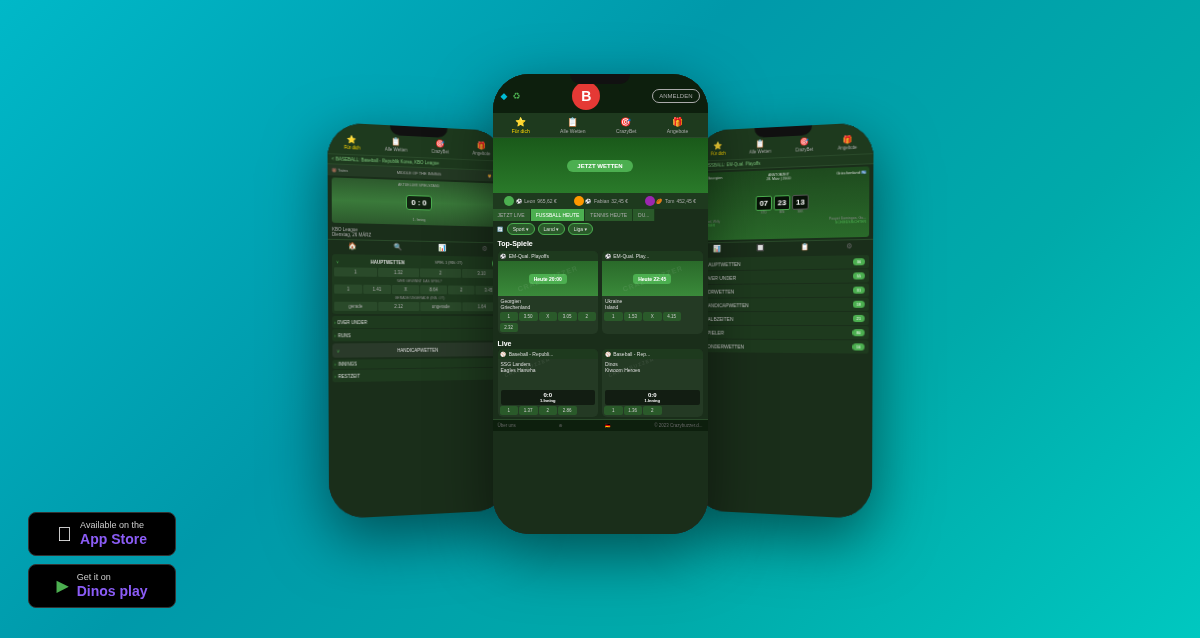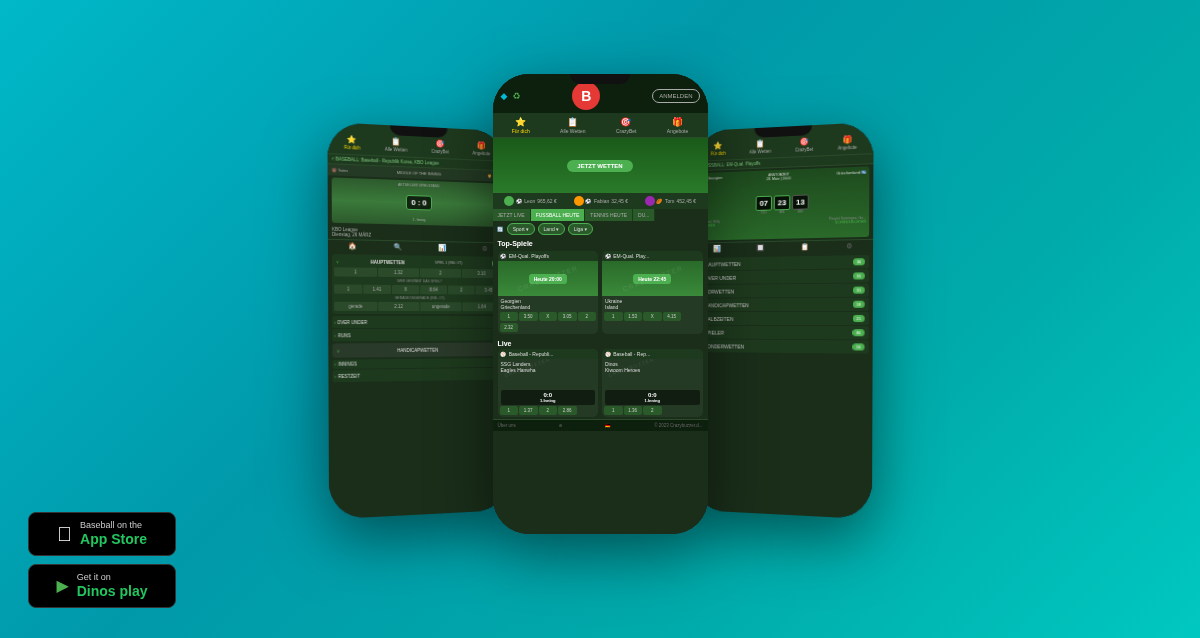--- a/index.html
+++ b/index.html
@@ -61,21 +61,21 @@
     }
 
     .badge-text .small {
       font-size: 9px;
       color: #ccc;
     }
 
     .badge-text .large {
       font-size: 14px;
       font-weight: bold;
-      color: #22c55e;
+      color: #8b5cf6;
     }
 
     
     .phone {
       position: relative;
       border-radius: 36px;
       background: #111;
       box-shadow: 0 20px 60px rgba(0,0,0,0.5), inset 0 0 0 2px #333;
       overflow: hidden;
       transform-origin: center center;
@@ -1110,21 +1110,21 @@
 
       </div>
 
     </div>
   </div>
 
   <div class="store-badges">
     <div class="badge">
       <span class="badge-icon" style="font-size: 20px;"></span>
       <div class="badge-text">
-        <span class="small">Baseball on the</span>
+        <span class="small">Available on the</span>
         <span class="large">App Store</span>
       </div>
     </div>
     <div class="badge">
       <span class="badge-icon" style="color:#4CAF50;font-size:16px;">▶</span>
       <div class="badge-text">
         <span class="small">Get it on</span>
         <span class="large">Dinos play</span>
       </div>
     </div>

